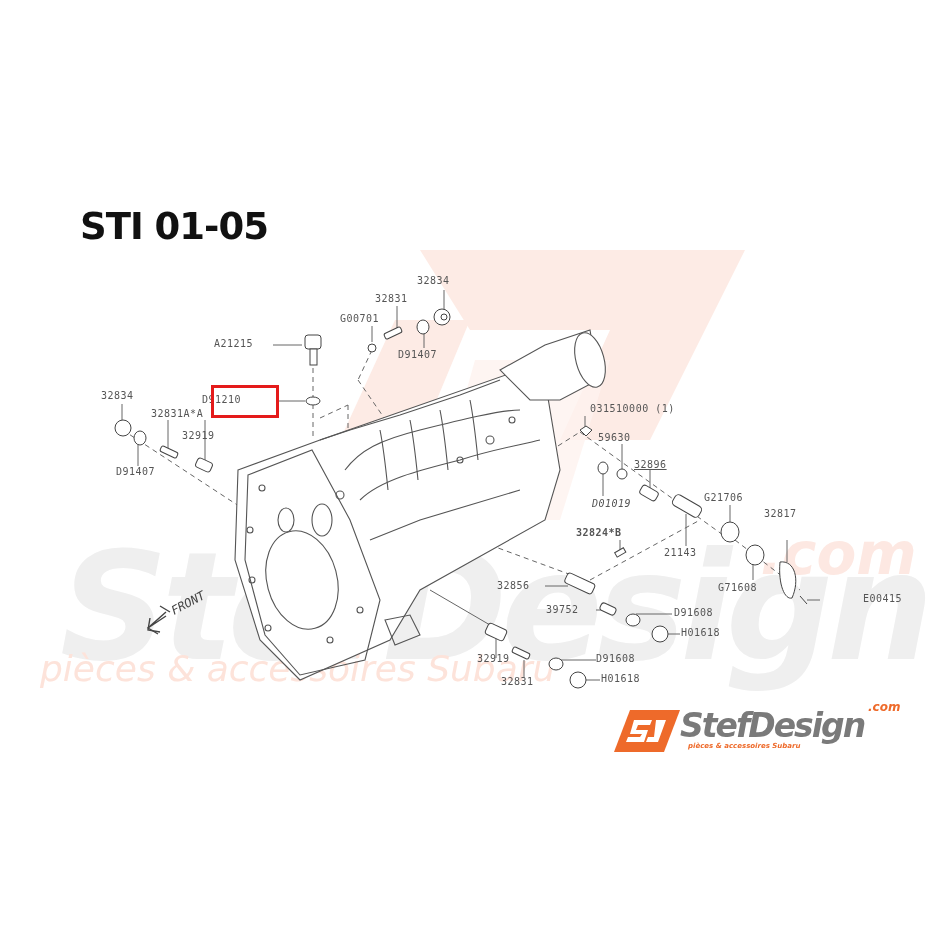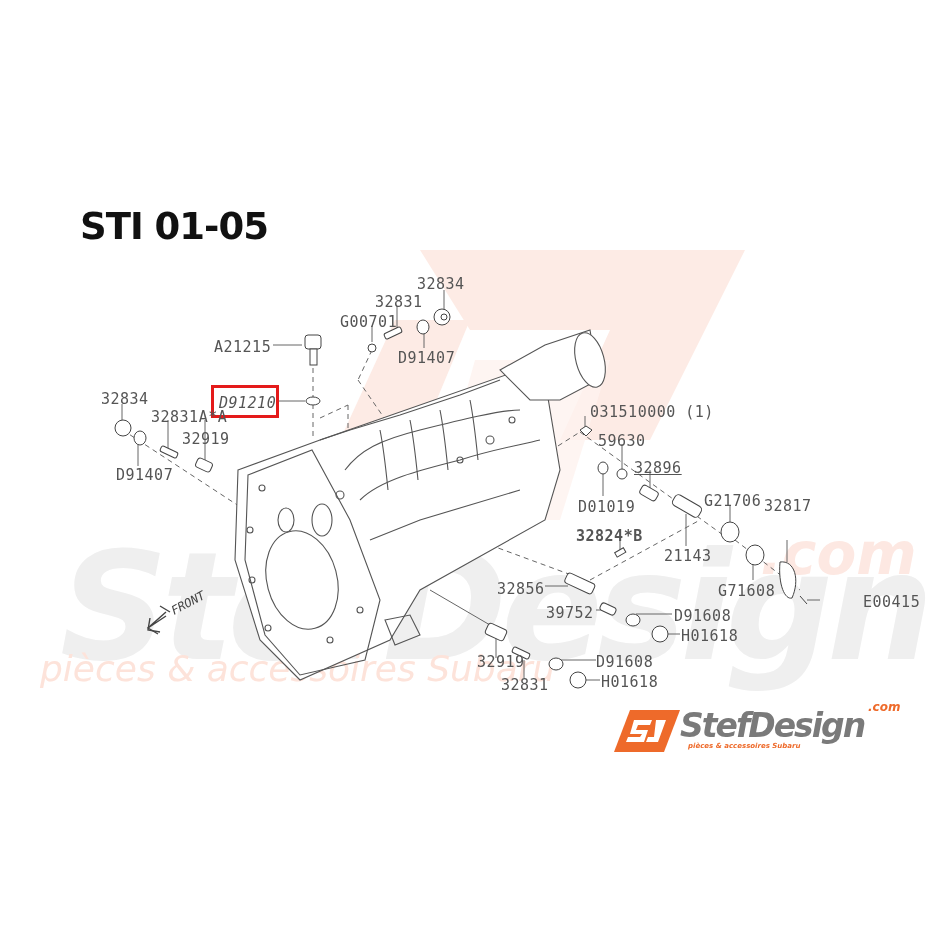--- a/index.html
+++ b/index.html
@@ -1,20 +1,20 @@
 <!DOCTYPE html>
 <html><head>
   <meta charset="utf-8">
   <style>
     html, body { margin:0; padding:0; background:#ffffff; }
     body { width:931px; height:931px; position:relative; overflow:hidden; font-family:"DejaVu Sans", sans-serif; }
     .title { position:absolute; left:80px; top:205px; font-family:"DejaVu Sans", sans-serif; font-weight:bold; font-size:37px; letter-spacing:-1px; color:#111; }
     .wm { position:absolute; pointer-events:none; }
     .wm-text { font-family:"DejaVu Sans", sans-serif; font-style:italic; }
-    .lbl { position:absolute; font-family:"DejaVu Sans Mono", monospace; font-size:15px; color:#555; letter-spacing:0.5px; white-space:nowrap; background:transparent; }
+    .lbl { position:absolute; font-family:"DejaVu Sans Mono", monospace; font-size:10px; color:#555; letter-spacing:0.5px; white-space:nowrap; background:transparent; }
     .hl { position:absolute; border:3px solid #e41a1a; box-sizing:border-box; }
     svg.diagram { position:absolute; left:0; top:0; }
     .logo { position:absolute; left:612px; top:706px; width:305px; height:50px; }
     .logo-text { position:absolute; left:68px; top:0px; font-family:"DejaVu Sans", sans-serif; font-style:italic; font-weight:bold; font-size:33px; color:#7a7a7a; letter-spacing:-2px; }
     .logo-com { position:absolute; left:256px; top:-6px; font-family:"DejaVu Sans", sans-serif; font-style:italic; font-weight:bold; font-size:12px; color:#ee6a2a; }
     .logo-sub { position:absolute; left:76px; top:36px; font-family:"DejaVu Sans", sans-serif; font-style:italic; font-size:7px; color:#ee6a2a; font-weight:bold; }
     .front { position:absolute; left:170px; top:596px; transform:rotate(-28deg); font-family:"DejaVu Sans Mono", monospace; font-style:italic; font-size:12px; color:#444; }
   </style>
 </head>
 <body>
@@ -154,33 +154,33 @@
   <path d="M150 618 L148 630 L160 632" stroke="#444" stroke-width="1.4"></path>
 </svg>
 
 <div class="front">FRONT</div>
 
 <div class="lbl" style="left:417px;top:275px;">32834</div>
 <div class="lbl" style="left:375px;top:293px;">32831</div>
 <div class="lbl" style="left:340px;top:313px;">G00701</div>
 <div class="lbl" style="left:398px;top:349px;">D91407</div>
 <div class="lbl" style="left:214px;top:338px;">A21215</div>
-<div class="lbl" style="left:219px;top:394px;font-style:italic;">D91210</div>
+<div class="lbl" style="left:202px;top:394px;">D91210</div>
 <div class="hl" style="left:211px;top:385px;width:68px;height:33px;"></div>
 <div class="lbl" style="left:101px;top:390px;">32834</div>
 <div class="lbl" style="left:151px;top:408px;">32831A*A</div>
 <div class="lbl" style="left:182px;top:430px;">32919</div>
 <div class="lbl" style="left:116px;top:466px;">D91407</div>
 <div class="lbl" style="left:590px;top:403px;">031510000 (1)</div>
 <div class="lbl" style="left:598px;top:432px;">59630</div>
 <div class="lbl" style="left:634px;top:459px;text-decoration:underline;">32896</div>
-<div class="lbl" style="left:578px;top:498px;">D01019</div>
+<div class="lbl" style="left:592px;top:498px;font-style:italic;">D01019</div>
 <div class="lbl" style="left:704px;top:492px;">G21706</div>
 <div class="lbl" style="left:576px;top:527px;font-weight:bold;">32824*B</div>
-<div class="lbl" style="left:764px;top:497px;">32817</div>
+<div class="lbl" style="left:764px;top:508px;">32817</div>
 <div class="lbl" style="left:664px;top:547px;">21143</div>
 <div class="lbl" style="left:718px;top:582px;">G71608</div>
 <div class="lbl" style="left:497px;top:580px;">32856</div>
 <div class="lbl" style="left:821px;top:593px;margin-left:42px;">E00415</div>
 <div class="lbl" style="left:546px;top:604px;">39752</div>
 <div class="lbl" style="left:674px;top:607px;">D91608</div>
 <div class="lbl" style="left:681px;top:627px;">H01618</div>
 <div class="lbl" style="left:477px;top:653px;">32919</div>
 <div class="lbl" style="left:596px;top:653px;">D91608</div>
 <div class="lbl" style="left:501px;top:676px;">32831</div>

